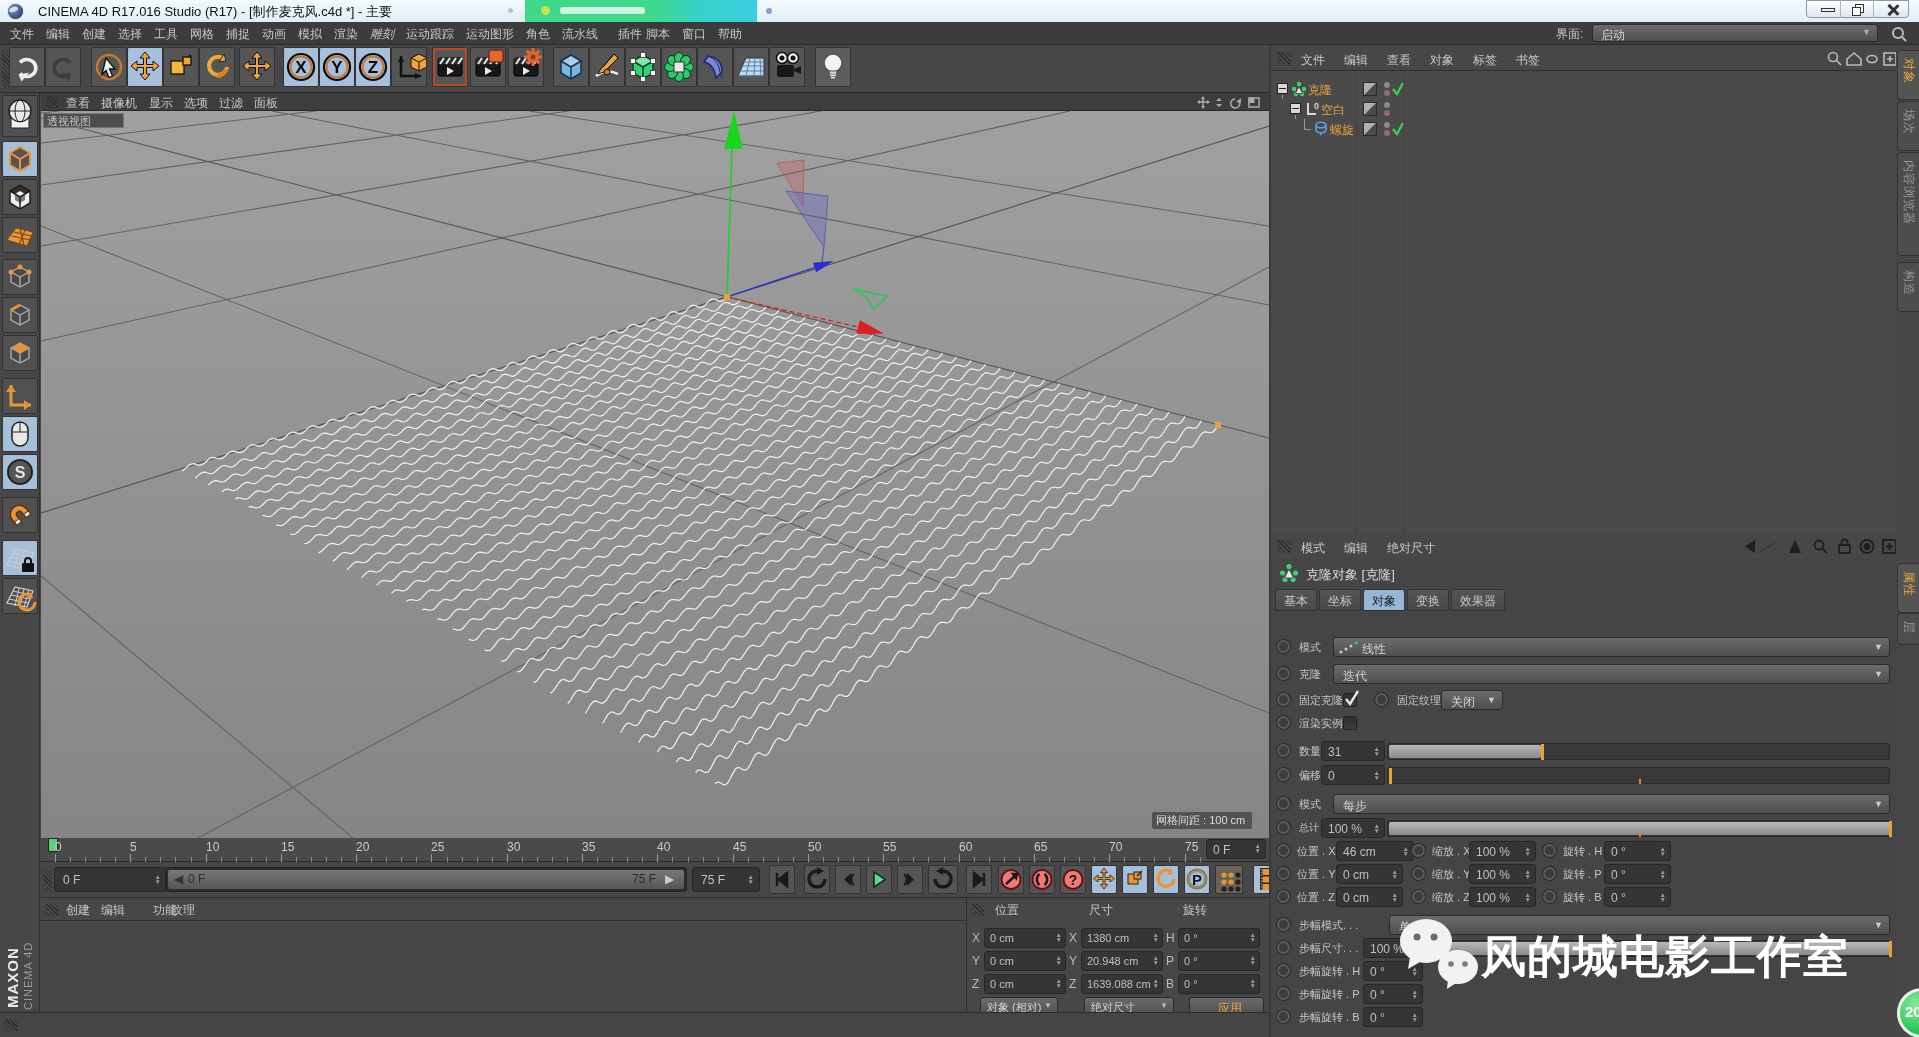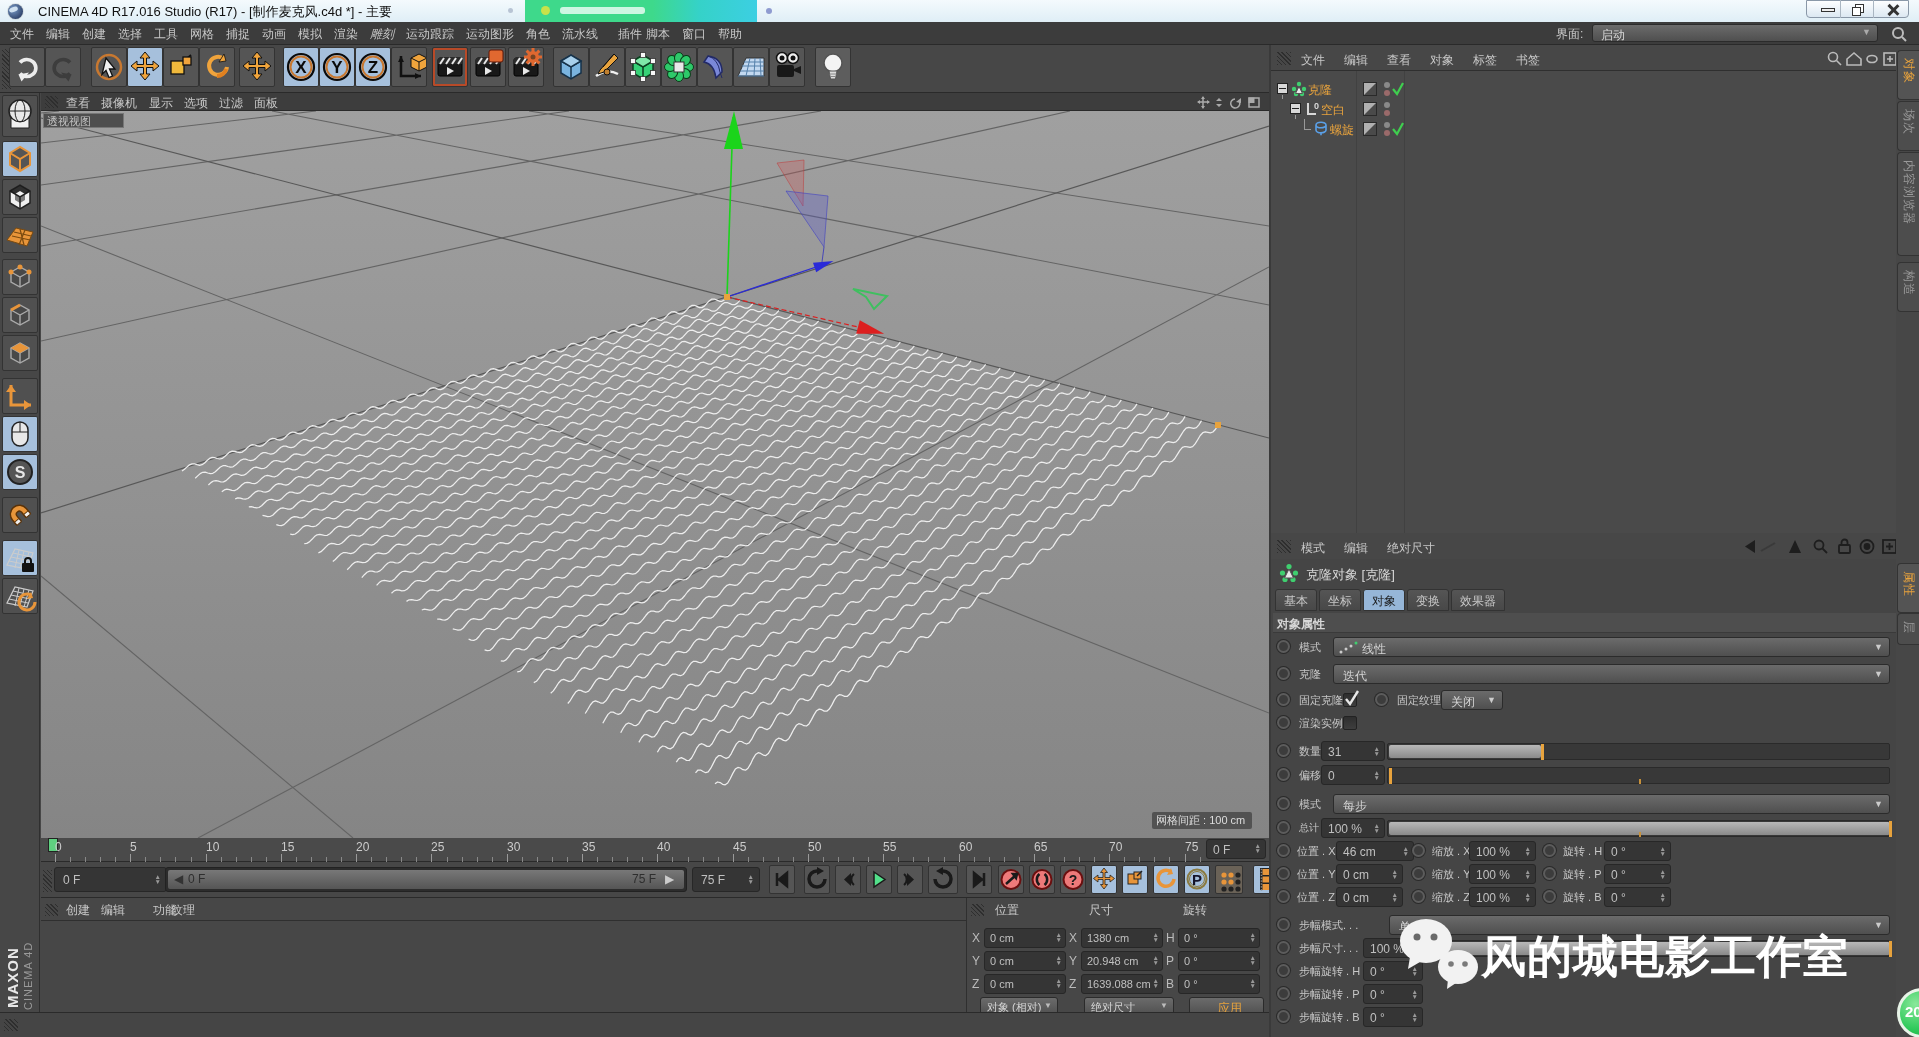--- a/index.html
+++ b/index.html
@@ -740,23 +740,20 @@
         <circle cx="6" cy="16.5" r="2.6" fill="#3fcf6f"></circle>
         <circle cx="14" cy="16.5" r="2.6" fill="#3fcf6f"></circle>
         <path d="M10 6 l4.5 9 -9 0z" fill="#e8e8e8" stroke="#555"></path>
       </svg></div>
     <span class="abs" style="left:35px;top:33px;color:#d8d8d8;font-size:13px;">克隆对象 [克隆]</span>
     <div class="abs" style="left:4px;top:56px;width:42px;height:22px;background:linear-gradient(#555,#484848);border:1px solid #333;border-radius:3px 3px 0 0;text-align:center;color:#c8c8c8;"><span style="position:relative;top:3px;">基本</span></div>
     <div class="abs" style="left:48px;top:56px;width:42px;height:22px;background:linear-gradient(#555,#484848);border:1px solid #333;border-radius:3px 3px 0 0;text-align:center;color:#c8c8c8;"><span style="position:relative;top:3px;">坐标</span></div>
     <div class="abs" style="left:92px;top:56px;width:42px;height:22px;background:#96b6d8;border:1px solid #333;border-radius:3px 3px 0 0;text-align:center;color:#1a1a1a;"><span style="position:relative;top:3px;">对象</span></div>
     <div class="abs" style="left:136px;top:56px;width:42px;height:22px;background:linear-gradient(#555,#484848);border:1px solid #333;border-radius:3px 3px 0 0;text-align:center;color:#c8c8c8;"><span style="position:relative;top:3px;">变换</span></div>
     <div class="abs" style="left:180px;top:56px;width:54px;height:22px;background:linear-gradient(#555,#484848);border:1px solid #333;border-radius:3px 3px 0 0;text-align:center;color:#c8c8c8;"><span style="position:relative;top:3px;">效果器</span></div>
-    <div class="abs" style="left:2px;top:80px;width:640px;height:20px;background:#4e4e4e;border-bottom:1px solid #3a3a3a;color:#d8d8d8;">
-      <span class="abs" style="left:4px;top:3px;font-weight:bold;">对象属性</span>
-    </div>
     <div class="abs" style="left:6px;top:107px;width:13px;height:13px;border-radius:50%;background:#3c3c3c;border:2px solid #5c5c5c;box-shadow:0 0 0 1px #2a2a2a;"></div>
     <span class="abs" style="left:28px;top:107px;color:#c8c8c8;font-size:11px;">模式</span>
     <div class="abs drop" style="left:62px;top:104px;width:557px;height:20px;">
       <svg class="abs" style="left:4px;top:3px" width="22" height="14" viewBox="0 0 22 14">
         <circle cx="3" cy="11" r="1.5" fill="#ccc"></circle>
         <circle cx="8" cy="8" r="1.5" fill="#ccc"></circle>
         <circle cx="13" cy="5" r="1.5" fill="#ccc"></circle>
         <circle cx="18" cy="2" r="1.5" fill="#3fcf6f"></circle>
       </svg>
       <span class="abs" style="left:28px;top:3px;">线性</span>

